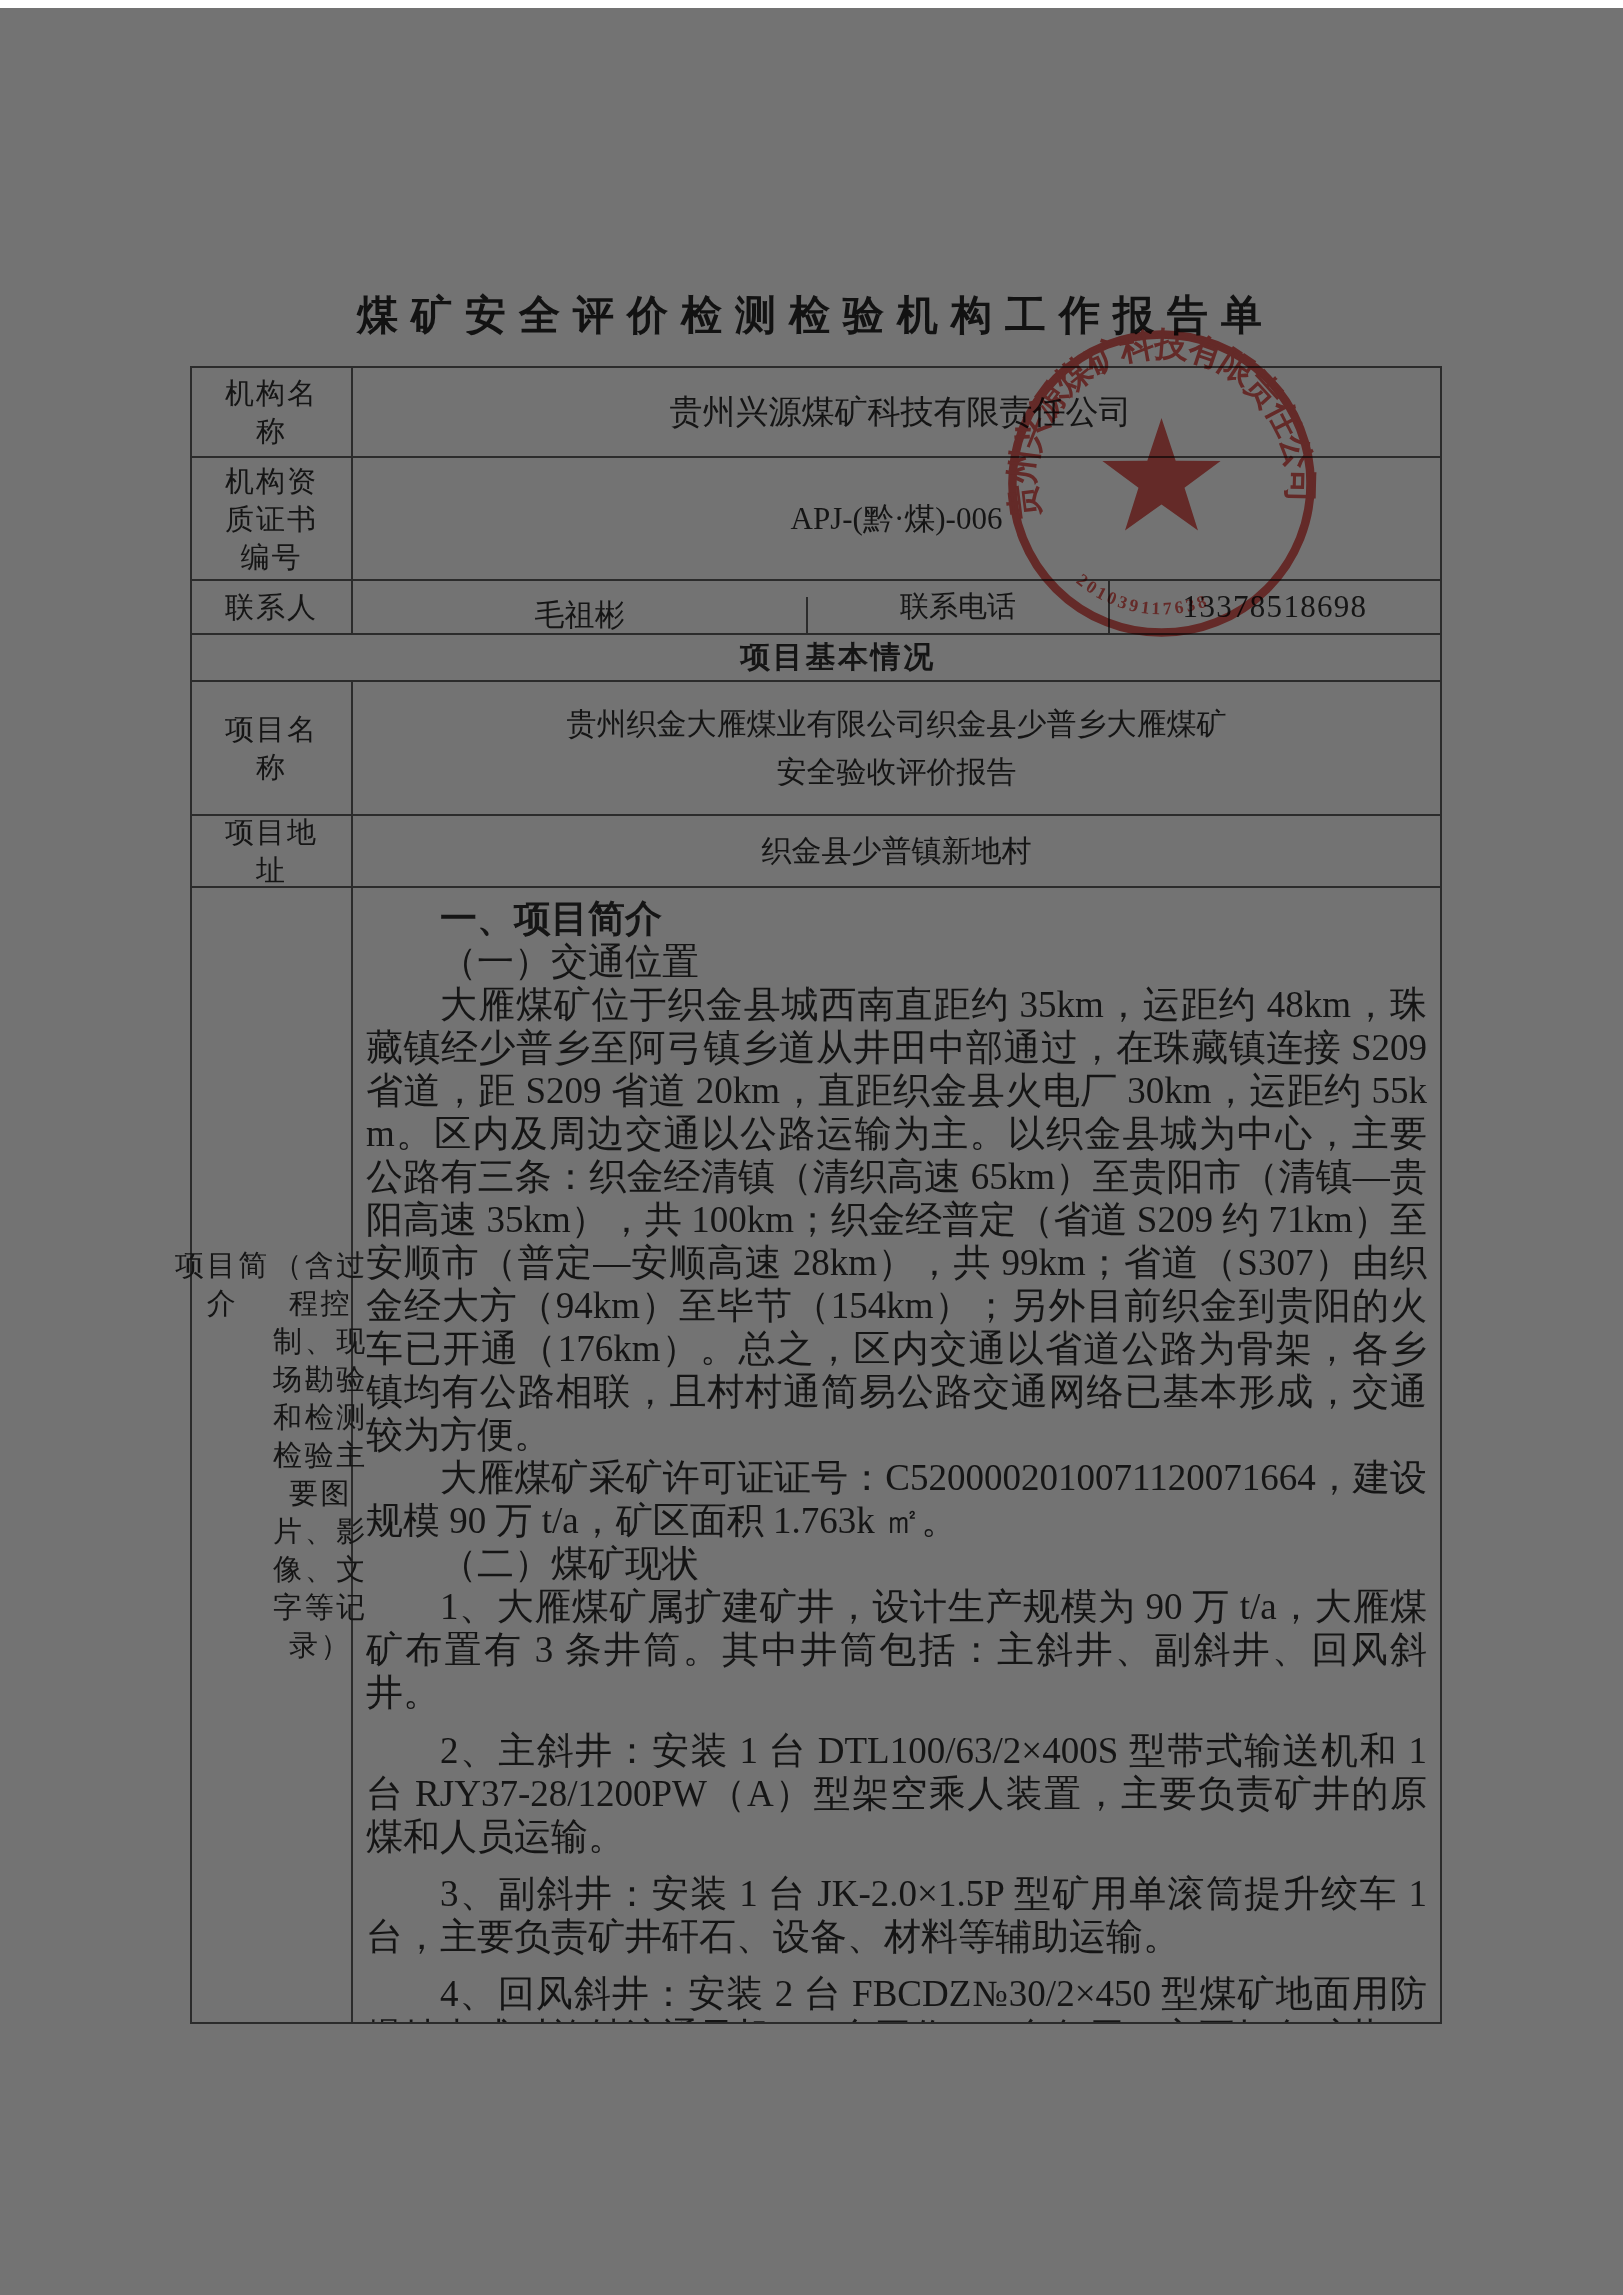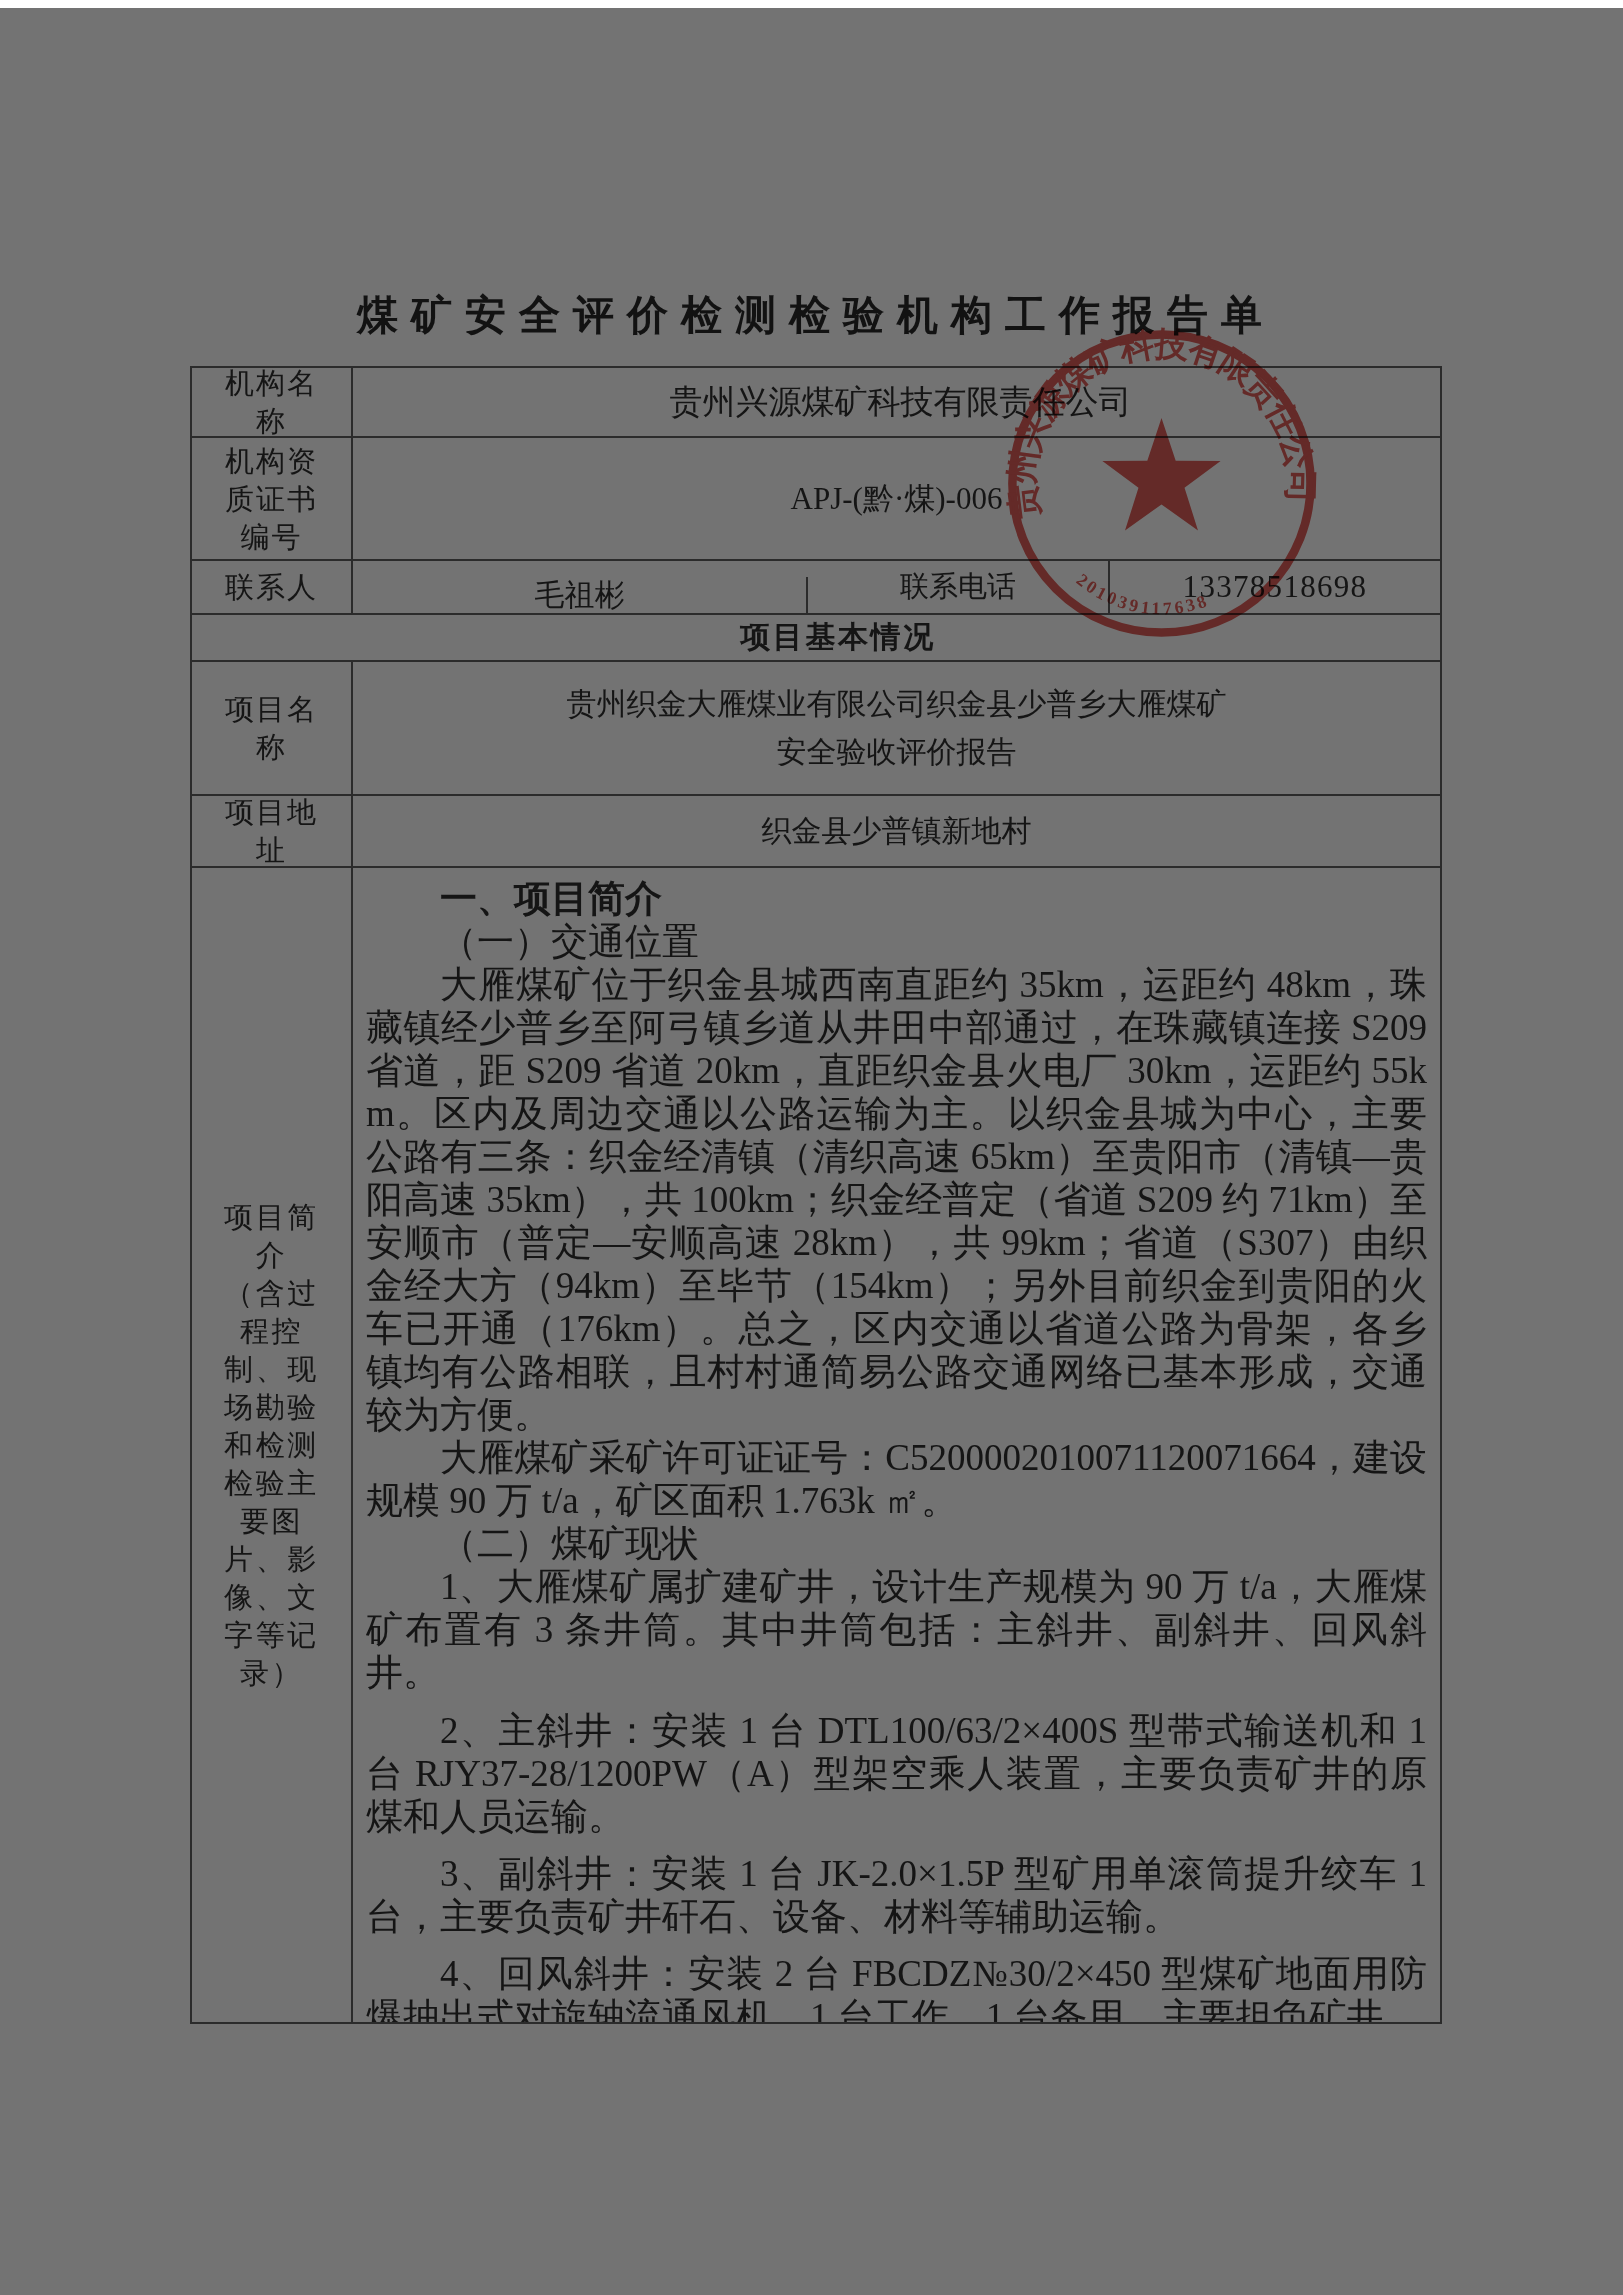--- a/index.html
+++ b/index.html
@@ -13,34 +13,34 @@
   .report-table{position:absolute;left:190px;top:358px;width:1252px;height:1658px;
     border:2px solid #2b2b2b;box-sizing:border-box;display:flex;flex-direction:column;}
   .tr{display:flex;box-sizing:border-box;border-bottom:2px solid #2b2b2b;}
   .tr:last-child{border-bottom:none;flex:1;min-height:0;}
   .td{box-sizing:border-box;display:flex;align-items:center;justify-content:center;
       text-align:center;min-width:0;}
   .b-r{border-right:2px solid #2b2b2b;}
   .label-cell{width:161px;flex:0 0 161px;font-size:29px;line-height:38px;}
   .label-inner{width:98px;letter-spacing:2px;}
   .val{flex:1;font-size:31px;}
-  .r1{height:70px;gap:8px;}
+  .r1{height:90px;gap:8px;}
   .r2{height:123px;}
   .r3{height:54px;}
   .r3 .c2{flex:0 0 455px;font-size:30px;margin-top:16px;}
   .r3 .c3{flex:0 0 302px;font-size:29px;}
   .r3 .c4{flex:1;font-size:31px;letter-spacing:1.3px;}
   .r4{height:47px;}
   .r4 .td{flex:1;font-size:30px;font-weight:bold;letter-spacing:2.6px;margin-left:44px;}
   .r5{height:134px;}
   .r5 .val{flex-direction:column;font-size:30px;line-height:48px;}
   .r6{height:72px;}
   .r6 .val{font-size:30px;border-radius:25px;}
 
-  .intro-label{display:flex;flex-direction:column;gap:0;}
+  .intro-label{display:flex;flex-direction:row;gap:0;}
   .intro-label .seg{width:98px;letter-spacing:2.6px;text-align:center;
      font-size:29px;line-height:38px;word-break:break-all;}
   .intro-cell{flex:1;display:block;padding:9.2px 13px 0 13px;overflow:hidden;
      font-size:37px;line-height:43px;text-align:justify;text-justify:inter-ideograph;}
   .para{margin:0;text-indent:2em;word-break:break-all;}
   .para.bold-cjk{font-weight:bold;}
   .para.gap{margin-top:14.4px;}
 
   .stamp{position:absolute;left:998px;top:312px;width:327px;height:327px;
      mix-blend-mode:multiply;opacity:0.88;pointer-events:none;}

